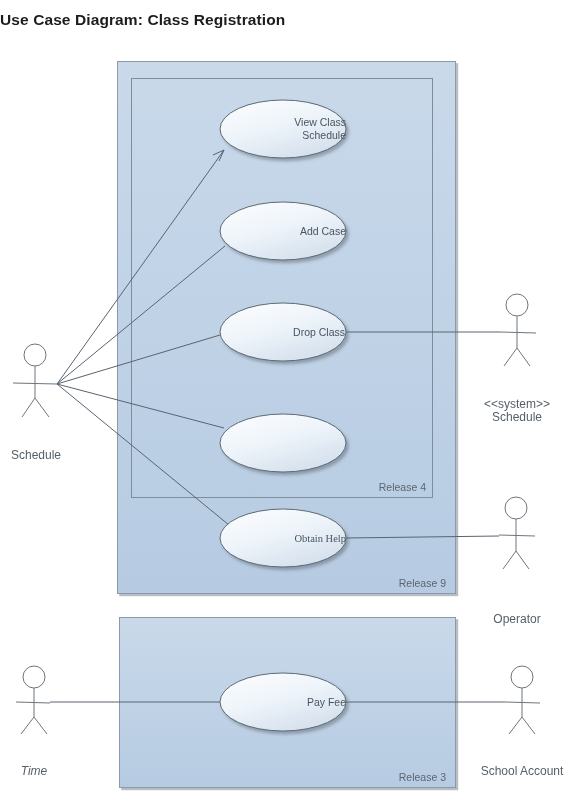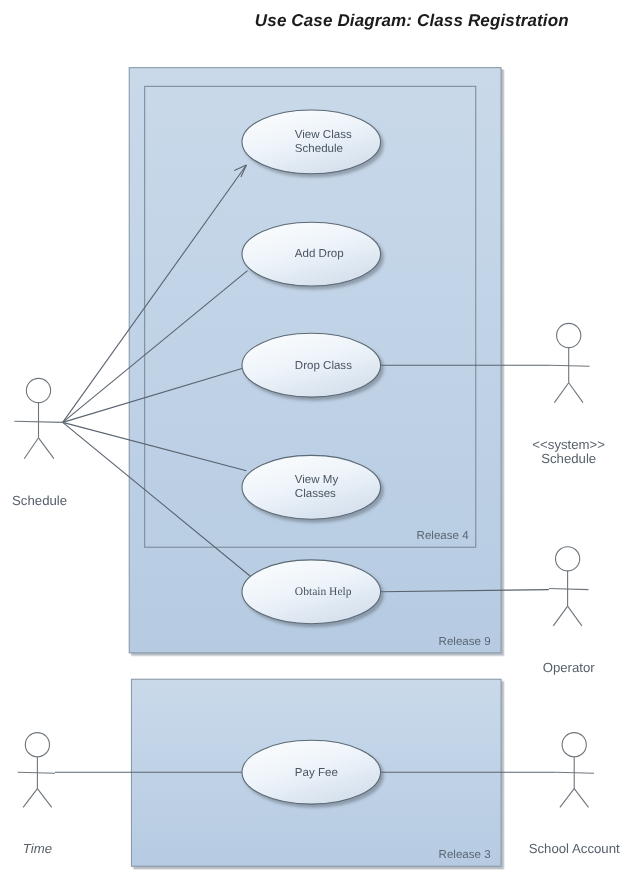--- a/index.html
+++ b/index.html
@@ -13,35 +13,34 @@
   #canvas {
     position: relative;
     width: 574px;
     height: 810px;
     background: #ffffff;
   }
   #diagram-title {
     position: absolute;
     left: 0; top: 11px;
     width: 517px;
-    text-align: right;
+    text-align: left;
     font-size: 15.5px;
     font-weight: bold;
     color: #1c1c1c;
     letter-spacing: 0.1px;
-    font-style: italic;
   }
   svg.layer {
     position: absolute;
     left: 0; top: 0;
     width: 574px; height: 810px;
   }
   .ovlabel {
     position: absolute;
-    text-align: left;
+    text-align: right;
     font-size: 10.5px;
     color: #4a5560;
     line-height: 13px;
     pointer-events: none;
     white-space: pre-line;
     padding-left: 48px;
   }
   .relabel {
     position: absolute;
     font-size: 10.5px;
@@ -156,35 +155,33 @@
         <line x1="522" y1="688" x2="522" y2="717"></line>
         <line x1="505" y1="702" x2="540" y2="703"></line>
         <line x1="522" y1="717" x2="509" y2="734"></line>
         <line x1="522" y1="717" x2="535" y2="734"></line>
       </g>
     </g>
   </svg>
 
   <div class="ovlabel" style="left:220px; top:116px; width:126px;">View Class
 Schedule</div>
-  <div class="ovlabel" style="left:220px; top:225px; width:126px;">Add Drop</div>
+  <div class="ovlabel" style="left:220px; top:225px; width:126px;">Add Case</div>
   <div class="ovlabel" style="left:220px; top:326px; width:125px;">Drop Class</div>
-  <div class="ovlabel" style="left:220px; top:430px; width:126px;">View My
-Classes</div>
   <div class="ovlabel" style="left:220px; top:532px; width:126px;font-family:Liberation Serif, serif;">Obtain Help</div>
   <div class="ovlabel" style="left:220px; top:696px; width:126px;">Pay Fee</div>
 
   <div class="relabel" style="left:322px; top:481px; width:104px;">Release 4</div>
   <div class="relabel" style="left:342px; top:577px; width:104px;">Release 9</div>
   <div class="relabel" style="left:342px; top:771px; width:104px;">Release 3</div>
 
   <div class="actorlabel" style="left:5px; top:425px; width:62px;">Schedule</div>
 
   <div class="actorlabel" style="left:462px; top:374px; width:110px;">&lt;&lt;system&gt;&gt;</div>
   <div class="actorlabel" style="left:462px; top:387px; width:110px;">Schedule</div>
 
-  <div class="actorlabel" style="left:481px; top:577px; width:72px;">Operator</div>
+  <div class="actorlabel" style="left:481px; top:589px; width:72px;">Operator</div>
 
   <div class="actorlabel" style="left:6px; top:741px; width:56px;font-style:italic;">Time</div>
 
   <div class="actorlabel" style="left:465px; top:741px; width:114px;">School Account</div>
 
 </div>
 
 </body></html>

